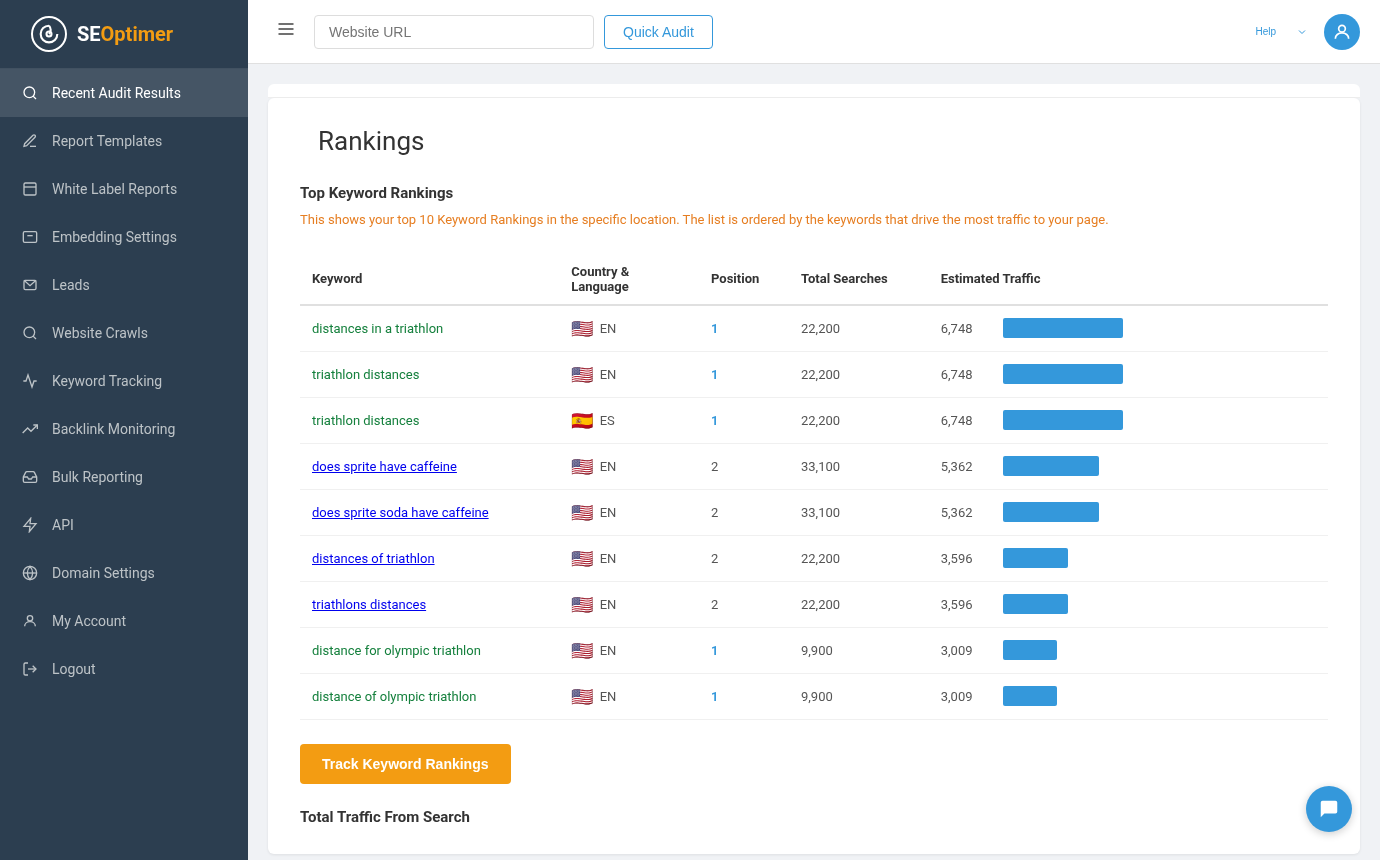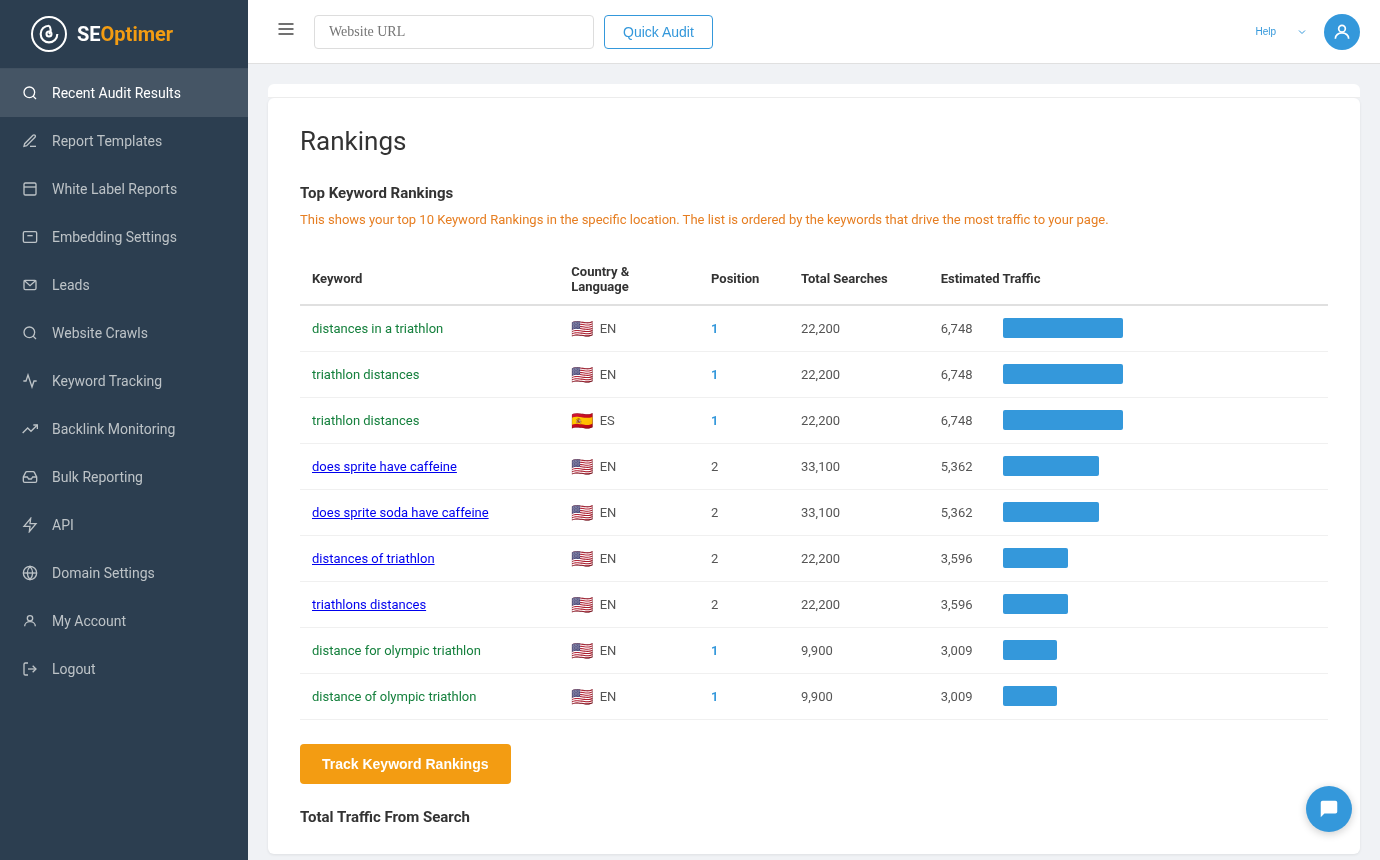--- a/index.html
+++ b/index.html
@@ -78,21 +78,20 @@
       font-size: 18px;
     }
     .url-input {
       border: 1px solid #ddd;
       border-radius: 4px;
       padding: 8px 14px;
       font-size: 14px;
       color: #999;
       width: 280px;
       outline: none;
-      font-family: Liberation Serif, serif;
     }
     .quick-audit-btn {
       background: #fff;
       border: 1px solid #3498db;
       color: #3498db;
       padding: 8px 18px;
       border-radius: 4px;
       cursor: pointer;
       font-size: 14px;
       font-weight: 500;
@@ -134,20 +133,21 @@
       border-radius: 6px;
       padding: 28px 32px;
       box-shadow: 0 1px 3px rgba(0,0,0,0.08);
     }
 
     .page-title {
       font-size: 26px;
       font-weight: 400;
       color: #333;
       margin-bottom: 28px;
+      margin-left: 18px;
     }
 
     .section-title {
       font-size: 15px;
       font-weight: 700;
       color: #333;
       margin-bottom: 8px;
     }
 
     .section-desc {

